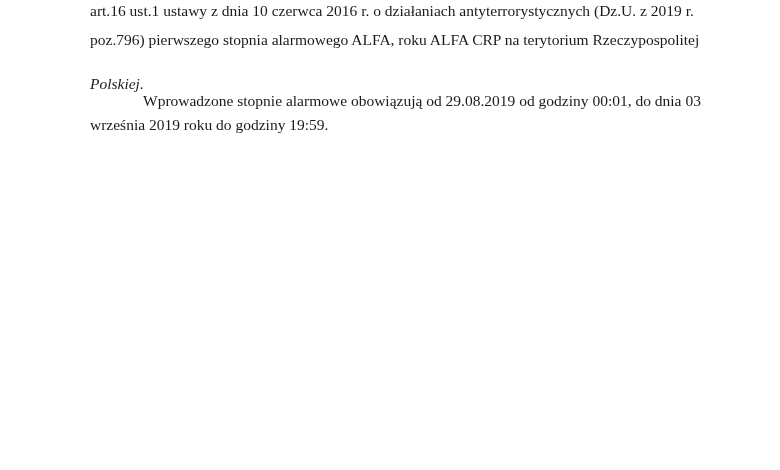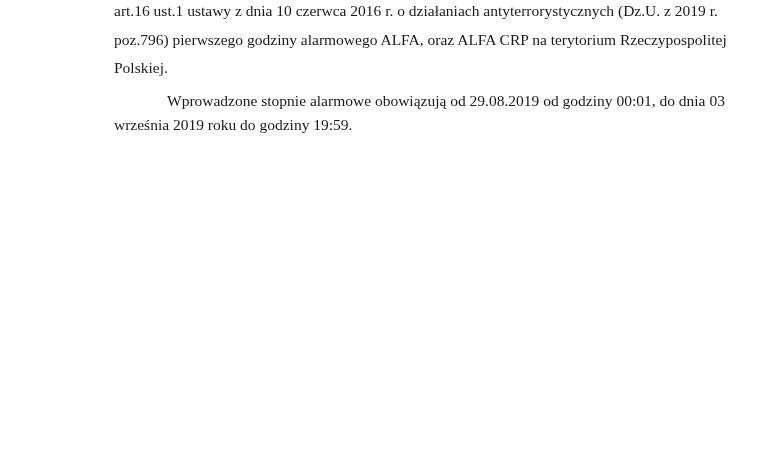--- a/index.html
+++ b/index.html
@@ -4,35 +4,35 @@
 <style>
   html, body { margin: 0; padding: 0; }
   body {
     width: 780px; height: 470px; background: #ffffff; overflow: hidden;
     font-family: "Liberation Serif", "DejaVu Serif", serif;
     color: #1a1a1a;
   }
   .page { position: relative; width: 780px; height: 470px; }
   .line {
     position: absolute; left: 90px; white-space: nowrap;
-    font-size: 15.5px; line-height: 20px; margin-left: 24px;
+    font-size: 15.5px; line-height: 20px;
   }
   .justify { width: 596px; text-align: justify; text-align-last: justify; }
   .l1 { top: 1px; }
   .l2 { top: 30px; }
-  .l3 { top: 58px; }
+  .l3 { top: 74px; font-style: italic; }
   .l4 { top: 91px; left: 143px; width: 543px; }
   .l5 { top: 115px; }
 </style>
 </head>
 <body>
 
 <div class="page">
   <div>
     <div class="line justify l1">art.16 ust.1 ustawy z dnia 10 czerwca 2016 r. o działaniach antyterrorystycznych (Dz.U. z 2019 r.</div>
-    <div class="line justify l2">poz.796) pierwszego godziny alarmowego ALFA, oraz  ALFA CRP na terytorium Rzeczypospolitej</div>
+    <div class="line justify l2">poz.796) pierwszego stopnia alarmowego ALFA, roku  ALFA CRP na terytorium Rzeczypospolitej</div>
     <div class="line l3">Polskiej.</div>
   </div>
   <div>
     <div class="line justify l4">Wprowadzone stopnie alarmowe obowiązują od 29.08.2019 od godziny 00:01, do dnia 03</div>
     <div class="line l5">września 2019 roku do godziny 19:59.</div>
   </div>
 </div>
 
 </body></html>

